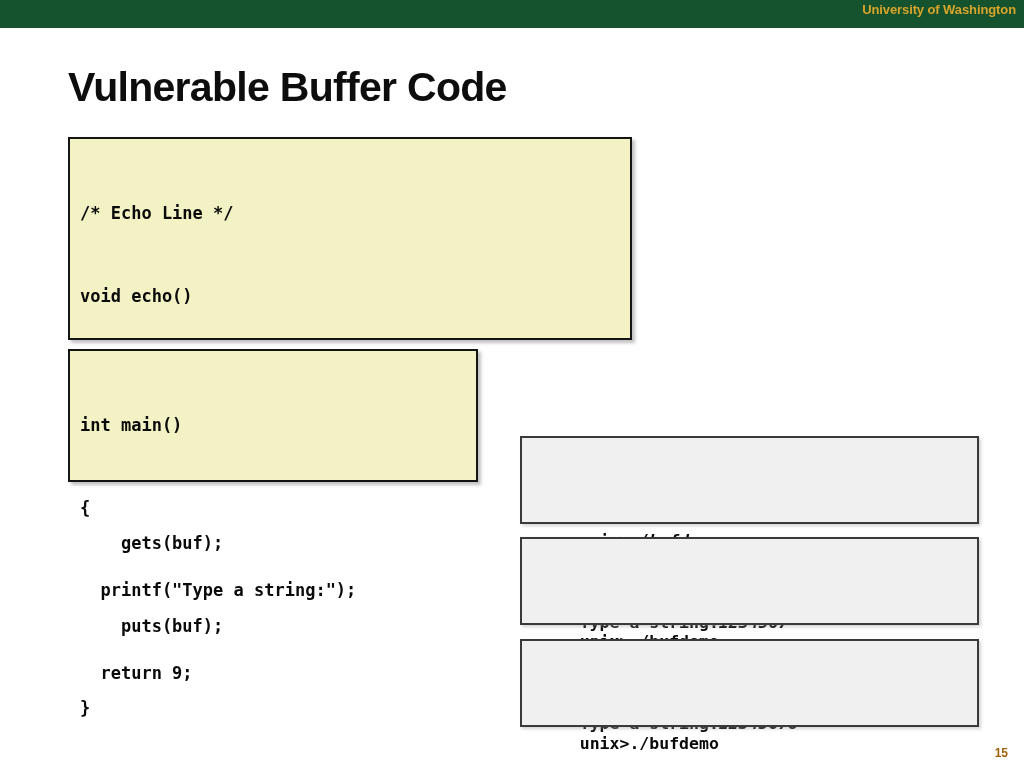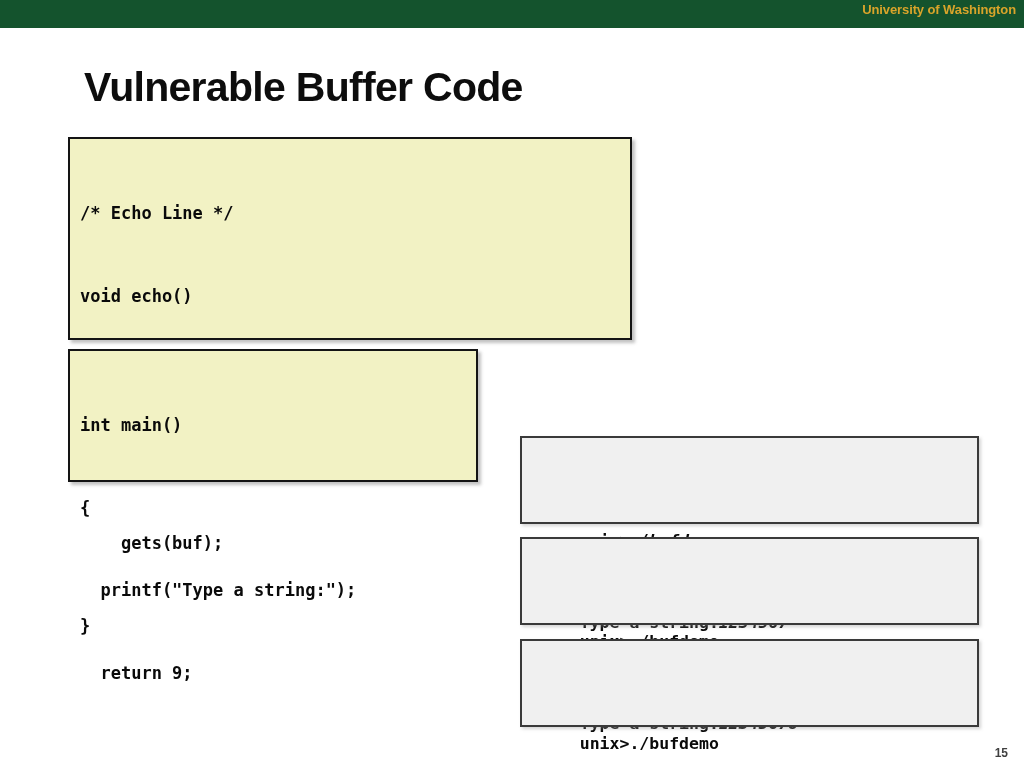--- a/index.html
+++ b/index.html
@@ -33,21 +33,21 @@
     font-size: 13px;
     font-weight: bold;
     font-family: "Liberation Sans", sans-serif;
     letter-spacing: -0.1px;
     white-space: nowrap;
   }
 
   
   #slide-title {
     position: absolute;
-    left: 84px;
+    left: 68px;
     top: 64px;
     font-size: 41px;
     font-weight: bold;
     color: #0d0d0d;
     font-family: "Liberation Sans", sans-serif;
     letter-spacing: -0.7px;
     white-space: nowrap;
   }
 
   
@@ -106,39 +106,40 @@
   .term-line { display: block; height: 27.5px; }
   .ital { font-style: italic; }
 
   
   #page-number {
     position: absolute;
     right: 16px;
     bottom: 8px;
     font-size: 12px;
     font-weight: bold;
-    color: #404040;
+    color: #a16207;
     font-family: "Liberation Sans", sans-serif;
   }
 </style>
 </head>
 <body>
 
 <div id="top-banner">
   <div id="brand-text">University of Washington</div>
 </div>
 
 <div id="slide-title">Vulnerable Buffer Code</div>
 
 <div class="code-box" id="code-echo">
   <span class="code-line">/* Echo Line */</span>
   <span class="code-line">void echo()</span>
   <span class="code-line">{</span>
   <span class="code-line">    char buf[4];  /* Way too small! */</span>
   <span class="code-line">    gets(buf);</span>
+  <span class="code-line">    puts(buf);</span>
   <span class="code-line">}</span>
 </div>
 
 <div class="code-box" id="code-main">
   <span class="code-line">int main()</span>
   <span class="code-line">{</span>
   <span class="code-line">  printf("Type a string:");</span>
   <span class="code-line">  return 9;</span>
   
 </div>

